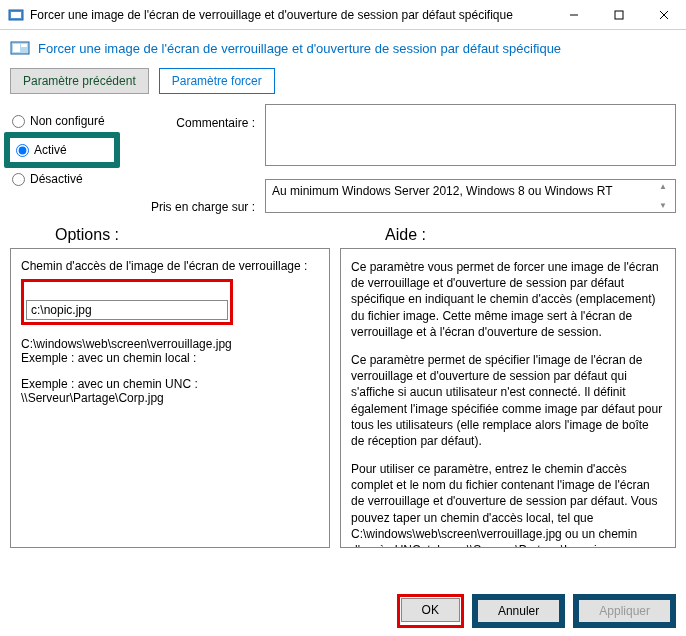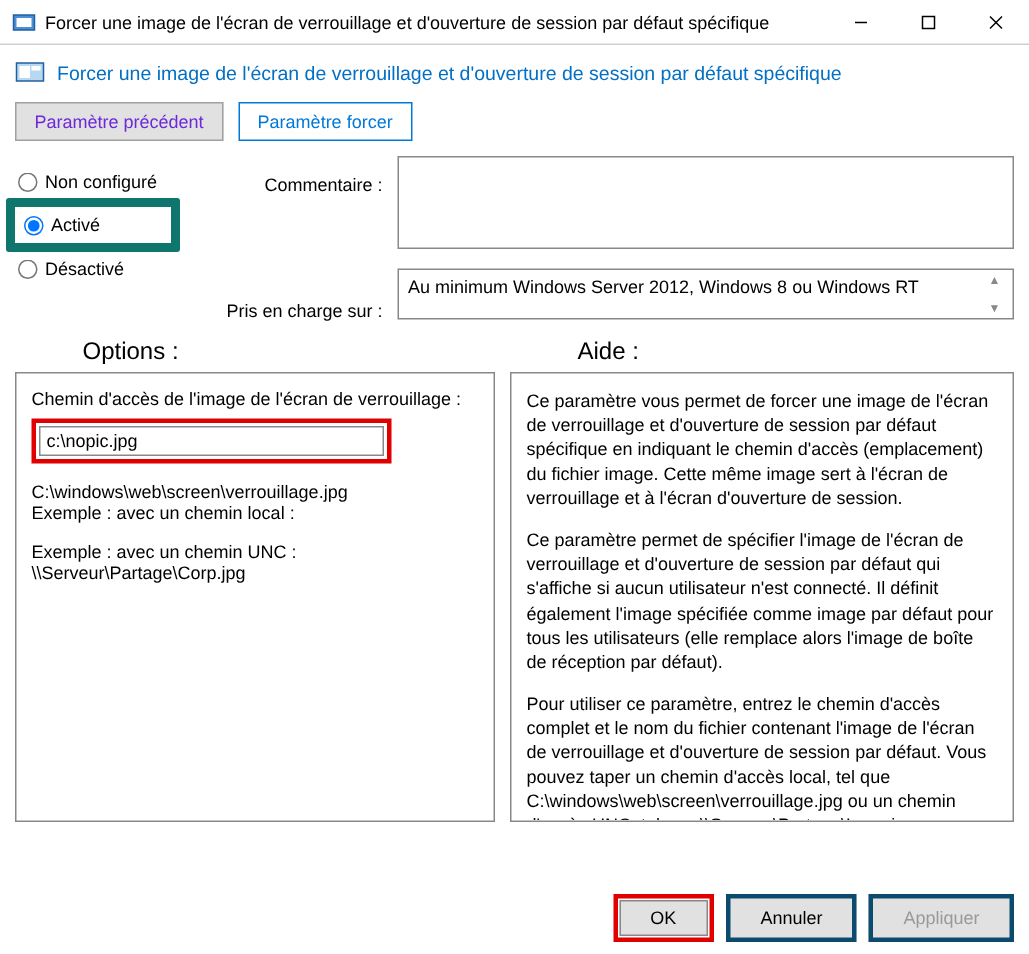--- a/index.html
+++ b/index.html
@@ -8,21 +8,21 @@
 .titlebar { height: 30px; display: flex; align-items: center; border-bottom: 1px solid #d0d0d0; }
 .titlebar .icon { width: 16px; height: 16px; margin: 0 6px 0 8px; }
 .titlebar .title { flex: 1; font-size: 12px; }
 .titlebar .winbtn { width: 45px; height: 30px; display: flex; align-items: center; justify-content: center; font-size: 10px; }
 
 .header-row { display: flex; align-items: center; padding: 8px 10px 4px 10px; gap: 8px; }
 .header-row .icon { width: 20px; height: 20px; }
 .header-row .text { color: #006fc4; font-size: 13px; }
 
 .nav-row { padding: 6px 10px 10px 10px; display: flex; gap: 10px; }
-.navbtn { border: 1px solid #a0a0a0; background: #e1e1e1; padding: 5px 12px; font-size: 12px; color: #6d28d9; }
+.navbtn { border: 1px solid #a0a0a0; background: #e1e1e1; padding: 5px 12px; font-size: 12px; color: #14532d; }
 .navbtn.active { border: 1px solid #0078d7; color: #0078d7; background: #fff; }
 
 .top-section { display: flex; padding: 0 10px; gap: 10px; }
 .radio-col { width: 110px; padding-top: 6px; }
 .radio-item { display: flex; align-items: center; gap: 5px; padding: 4px 2px; }
 .radio-item input { margin: 0; }
 .hl-red { border: 6px solid #0f766e; border-radius: 2px; padding: 1px 4px; margin-left: -6px; }
 
 .label-col { width: 125px; text-align: right; padding-top: 8px; }
 .label-col .lbl { padding: 4px 0; }
@@ -33,30 +33,30 @@
 .scrollhint { position: absolute; right: 2px; top: 2px; bottom: 2px; width: 14px; display: flex; flex-direction: column; justify-content: space-between; font-size: 8px; color: #888; }
 
 .split { display: flex; padding: 8px 10px 0 10px; gap: 10px; }
 .col-label { font-size: 16px; padding-bottom: 4px; margin-left: 45px; }
 .options-col { width: 320px; }
 .help-col { flex: 1; }
 
 .panel { border: 1px solid #888; padding: 10px; height: 300px; overflow: hidden; position: relative; }
 .panel.help { overflow-y: scroll; }
 .opt-label { margin-bottom: 4px; }
-.opt-input { width: 230px; border: 1px solid #888; padding: 2px 4px; font-size: 12px; font-family: inherit; }
+.opt-input { width: 202px; border: 1px solid #888; padding: 2px 4px; font-size: 12px; font-family: inherit; margin-top: 16px; }
 .hl-red-input { border: 3px solid #e00000; padding: 2px; display: inline-block; margin-top: 2px; }
 .hl-red-input input { border: 1px solid #888; }
 .example { margin-top: 12px; }
 .checkbox-row { display: flex; align-items: flex-start; gap: 5px; margin-top: 24px; }
 .checkbox-row input { margin-top: 2px; }
 .help-text p { margin-bottom: 12px; line-height: 1.35; }
 
 .footer { position: absolute; bottom: 8px; right: 10px; display: flex; gap: 8px; }
-.btn { border: 3px solid #0c4a6e; background: #e1e1e1; padding: 4px 20px; font-size: 12px; }
+.btn { border: 6px solid #0c4a6e; background: #e1e1e1; padding: 4px 20px; font-size: 12px; }
 .btn.ok { background: #e1e1e1; }
 .hl-red-btn { border: 3px solid #e00000; padding: 1px; display: inline-block; }
 .hl-red-btn .btn { border: 1px solid #888; }
 .btn.disabled { color: #999; }
 </style>
 </head>
 <body>
 
 <div class="titlebar">
   <span class="icon">

